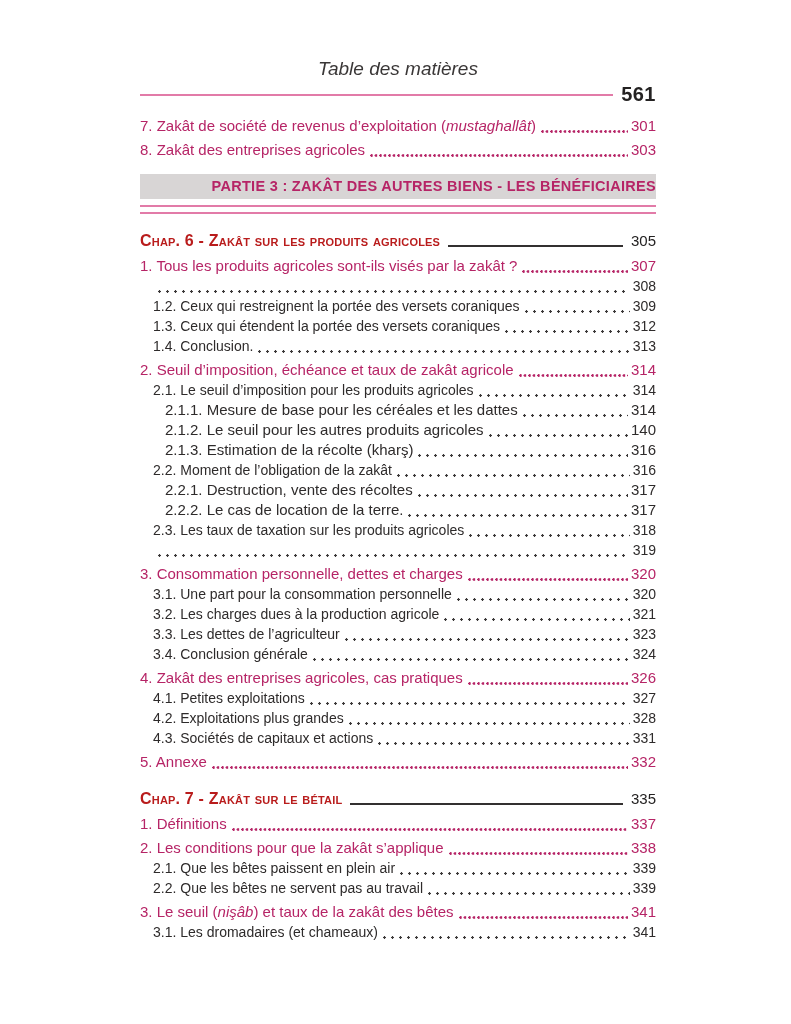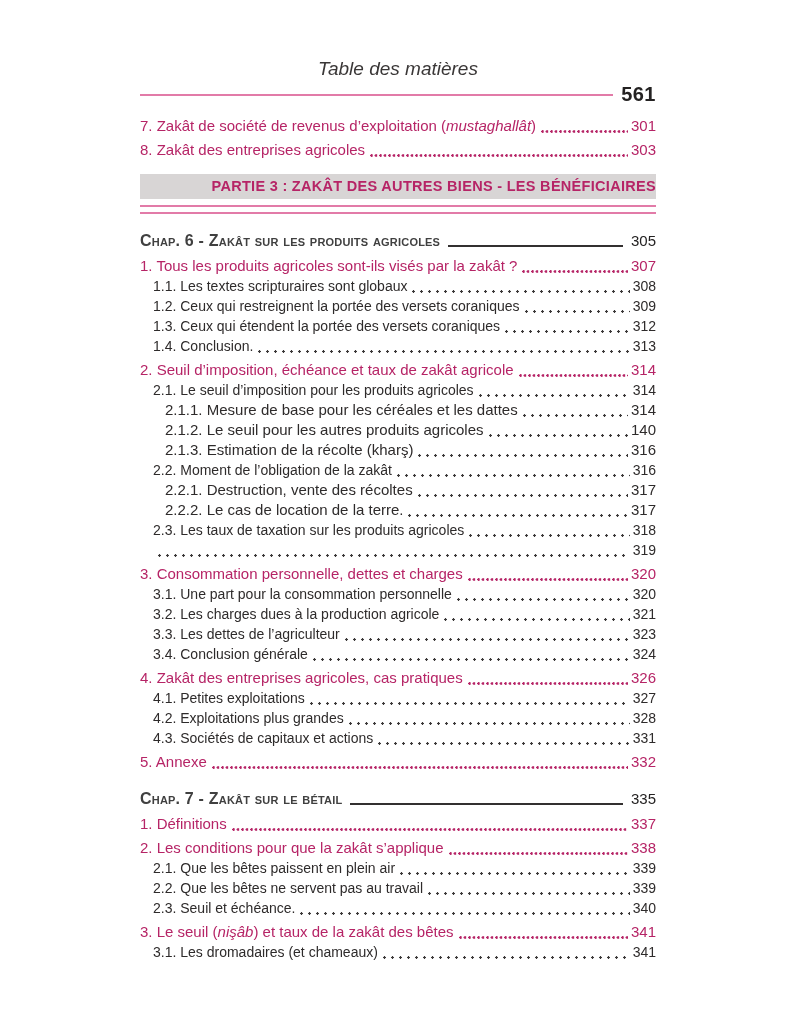--- a/index.html
+++ b/index.html
@@ -43,21 +43,21 @@
   
   .banner{
     margin-top:14px;background:var(--banner);color:var(--accent);
     font-weight:bold;text-align:right;font-size:14.5px;letter-spacing:.3px;
     padding:4px 0 5px;
   }
   .dblrule{margin-top:6px;height:5px;border-top:2px solid var(--pink);border-bottom:2px solid var(--pink);}
 
   
   .row.chapter{margin-top:18px;margin-bottom:5px;font-size:16px;}
-  .chap-label{font-variant:small-caps;font-weight:bold;letter-spacing:.2px;white-space:nowrap;color:#404040;}
+  .chap-label{font-variant:small-caps;font-weight:bold;letter-spacing:.2px;white-space:nowrap;color:#b91c1c;}
   .chap-line{flex:1;align-self:flex-end;border-bottom:2px solid #333030;margin:0 8px 3px 8px;}
   .chap-pg{font-size:15px;color:#242222;}
 </style>
 </head>
 <body>
 
 <div class="page">
   <div class="content">
 
     <div class="header">
@@ -85,21 +85,20 @@
           <div class="chap-label">Chap. 6 - Zakât sur les produits agricoles</div>
           <div class="chap-line"></div>
           <div class="pg chap-pg">305</div>
         </div>
         <div class="row entry l1">
           <div class="lbl"><span>1. Tous les produits agricoles sont-ils visés par la zakât ?</span></div>
           <div class="dots"></div>
           <div class="pg">307</div>
         </div>
         <div class="row entry l2">
-          <div class="lbl"><span>1.1. Les textes scripturaires sont globaux</span></div>
           <div class="dots"></div>
           <div class="pg">308</div>
         </div>
         <div class="row entry l2">
           <div class="lbl"><span>1.2. Ceux qui restreignent la portée des versets coraniques</span></div>
           <div class="dots"></div>
           <div class="pg">309</div>
         </div>
         <div class="row entry l2">
           <div class="lbl"><span>1.3. Ceux qui étendent la portée des versets coraniques </span></div>
@@ -228,25 +227,20 @@
         <div class="row entry l2">
           <div class="lbl"><span>2.1. Que les bêtes paissent en plein air </span></div>
           <div class="dots"></div>
           <div class="pg">339</div>
         </div>
         <div class="row entry l2">
           <div class="lbl"><span>2.2. Que les bêtes ne servent pas au travail</span></div>
           <div class="dots"></div>
           <div class="pg">339</div>
         </div>
-        <div class="row entry l2">
-          <div class="lbl"><span>2.3. Seuil et échéance.</span></div>
-          <div class="dots"></div>
-          <div class="pg">340</div>
-        </div>
         <div class="row entry l1">
           <div class="lbl"><span>3. Le seuil (</span><span class="it">nişâb</span><span>) et taux de la zakât des bêtes</span></div>
           <div class="dots"></div>
           <div class="pg">341</div>
         </div>
         <div class="row entry l2">
           <div class="lbl"><span>3.1. Les dromadaires (et chameaux) </span></div>
           <div class="dots"></div>
           <div class="pg">341</div>
         </div>

